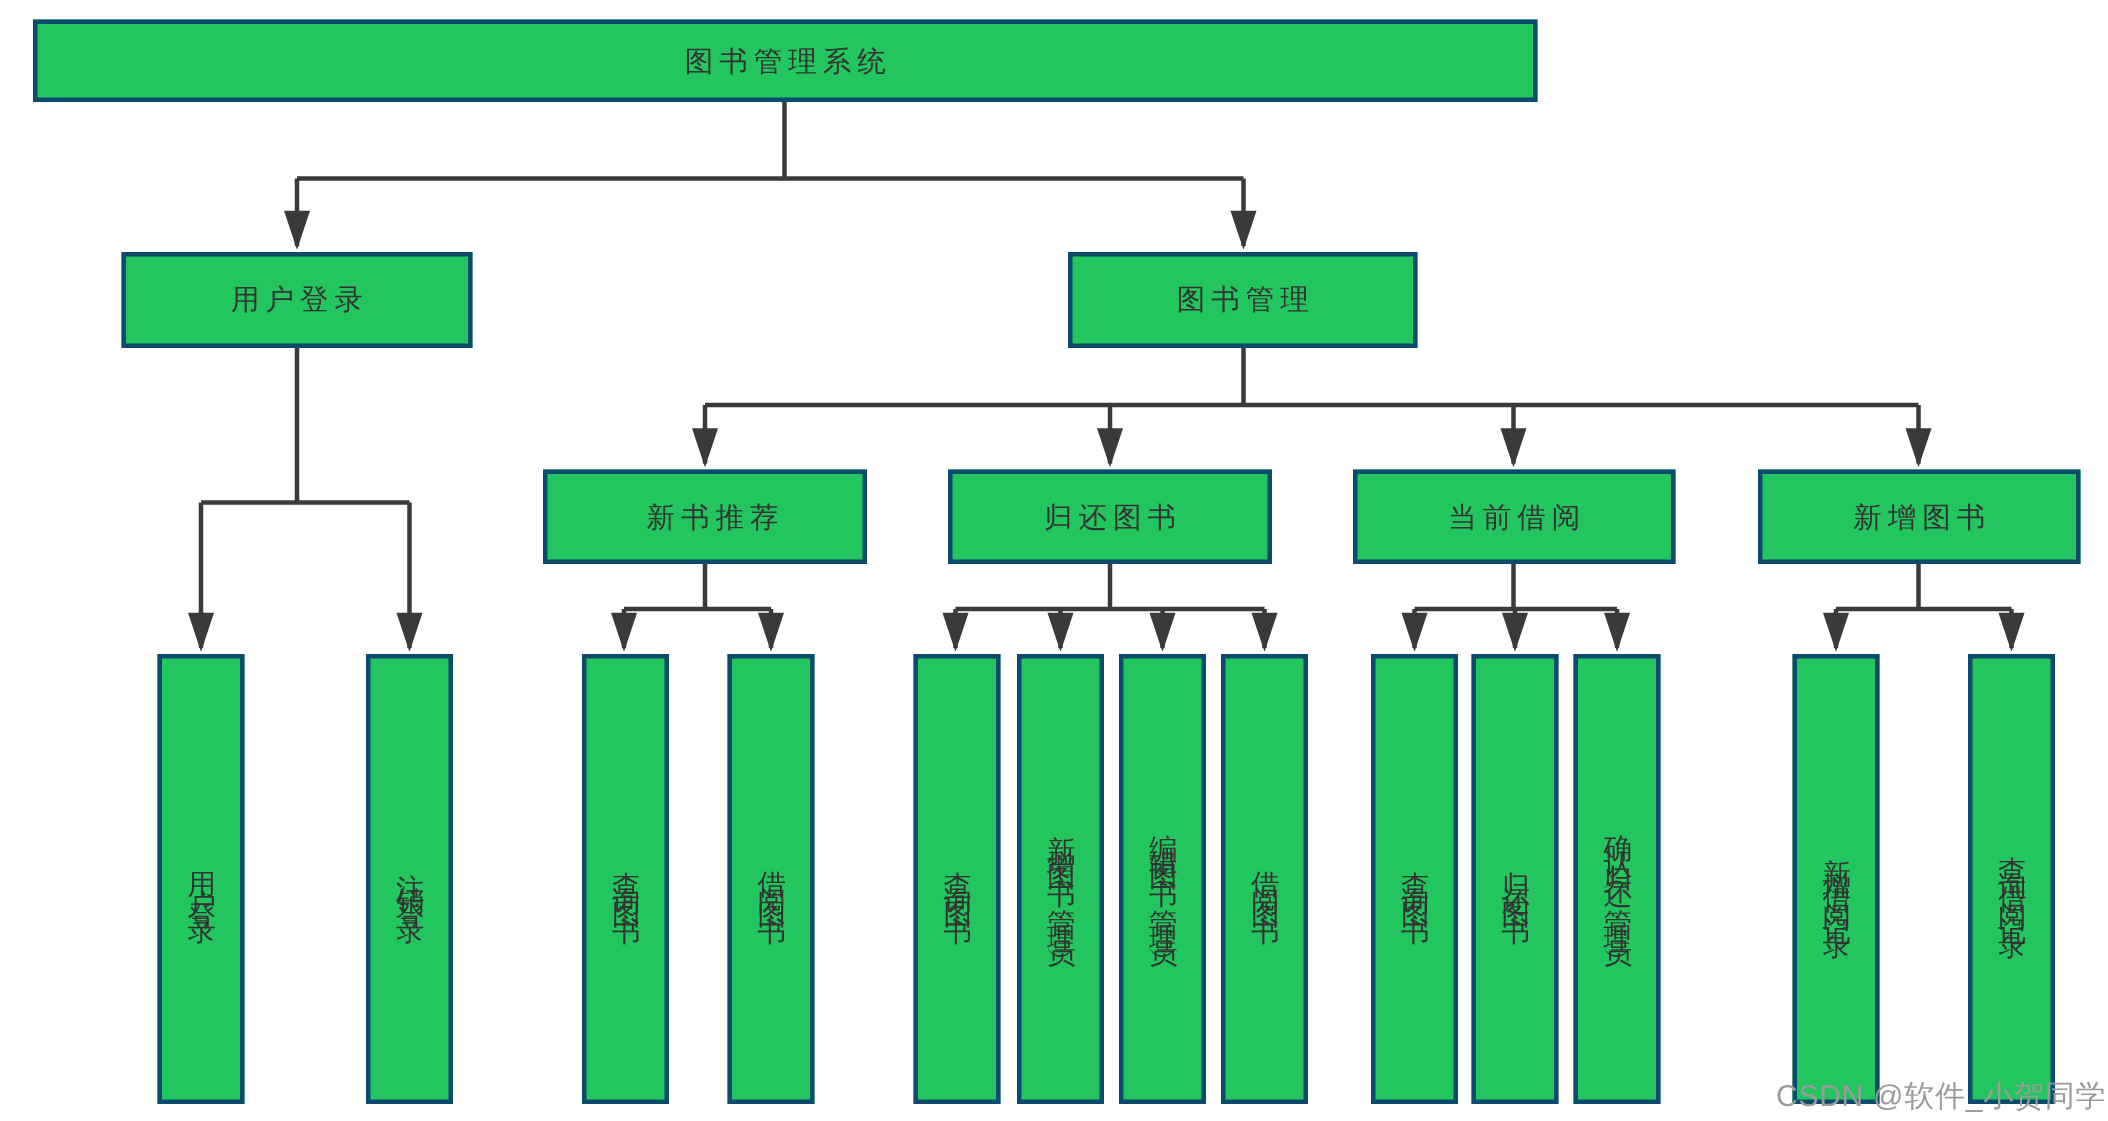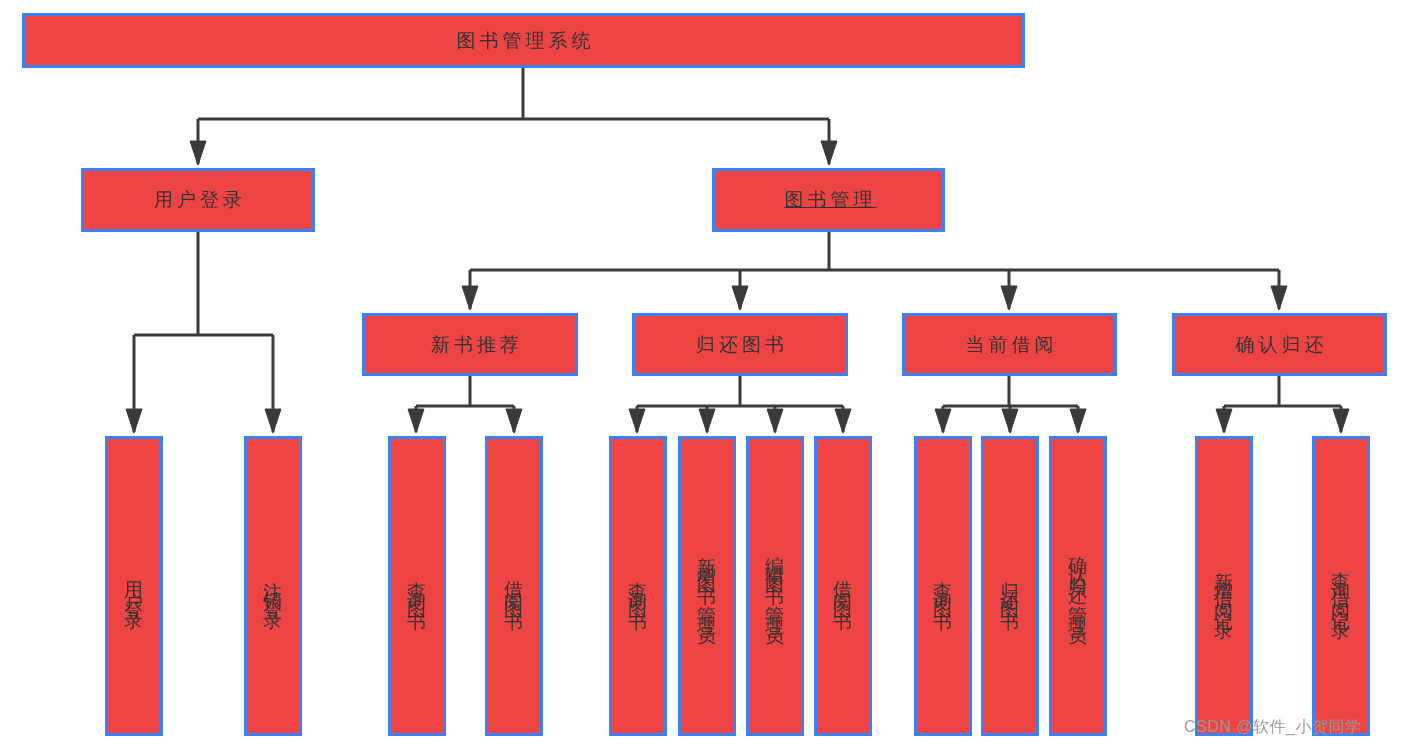--- a/index.html
+++ b/index.html
@@ -17,38 +17,38 @@
   }
   .wires {
     position: absolute;
     left: 0;
     top: 0;
     pointer-events: none;
   }
   .node {
     position: absolute;
     box-sizing: border-box;
-    background: #ef4444;
-    border: 3px solid #3b82f6;
+    background: #22c55e;
+    border: 3px solid #0c4a6e;
     display: flex;
     align-items: center;
     justify-content: center;
     color: #333333;
   }
   .h-label {
     font-size: 19px;
     letter-spacing: 4px;
     text-indent: 4px;
     white-space: nowrap;
     color: #333333;
   }
   .root-box  { left: 22px;  top: 13px;  width: 1003px; height: 55px; }
   .lvl2      { top: 168px;  height: 64px; }
   .lvl2-a    { left: 81px;  width: 234px; }
-  .lvl2-b    { left: 712px; width: 233px; text-decoration: underline; }
+  .lvl2-b    { left: 712px; width: 233px; }
   .lvl3      { top: 313px;  height: 63px; width: 216px; }
   .lvl3-a    { left: 362px; padding-left: 10px; }
   .lvl3-b    { left: 632px; }
   .lvl3-c    { left: 902px; width: 215px; }
   .lvl3-d    { left: 1172px; width: 215px; }
   .leaf {
     top: 436px;
     width: 58px;
     height: 300px;
   }
@@ -58,21 +58,21 @@
     font-size: 19px;
     line-height: 1;
     letter-spacing: 10px;
     color: #333333;
     white-space: nowrap;
   }
   .watermark {
     position: absolute;
     left: 1184px;
     top: 717px;
-    font-size: 16px;
+    font-size: 20px;
     letter-spacing: 0.5px;
     color: #9b9b9b;
     white-space: nowrap;
     z-index: 5;
   }
 </style>
 </head>
 <body>
 
 <div class="canvas">
@@ -135,21 +135,21 @@
   <div class="node lvl3 lvl3-a">
     <span class="h-label">新书推荐</span>
   </div>
   <div class="node lvl3 lvl3-b">
     <span class="h-label">归还图书</span>
   </div>
   <div class="node lvl3 lvl3-c">
     <span class="h-label">当前借阅</span>
   </div>
   <div class="node lvl3 lvl3-d">
-    <span class="h-label">确认归还</span>
+    <span class="h-label">新增图书</span>
   </div>
 
   <div class="node leaf" style="left:105px">
     <span class="v-label">用户登录</span>
   </div>
   <div class="node leaf" style="left:244px">
     <span class="v-label">注销登录</span>
   </div>
   <div class="node leaf" style="left:388px">
     <span class="v-label">查询图书</span>

